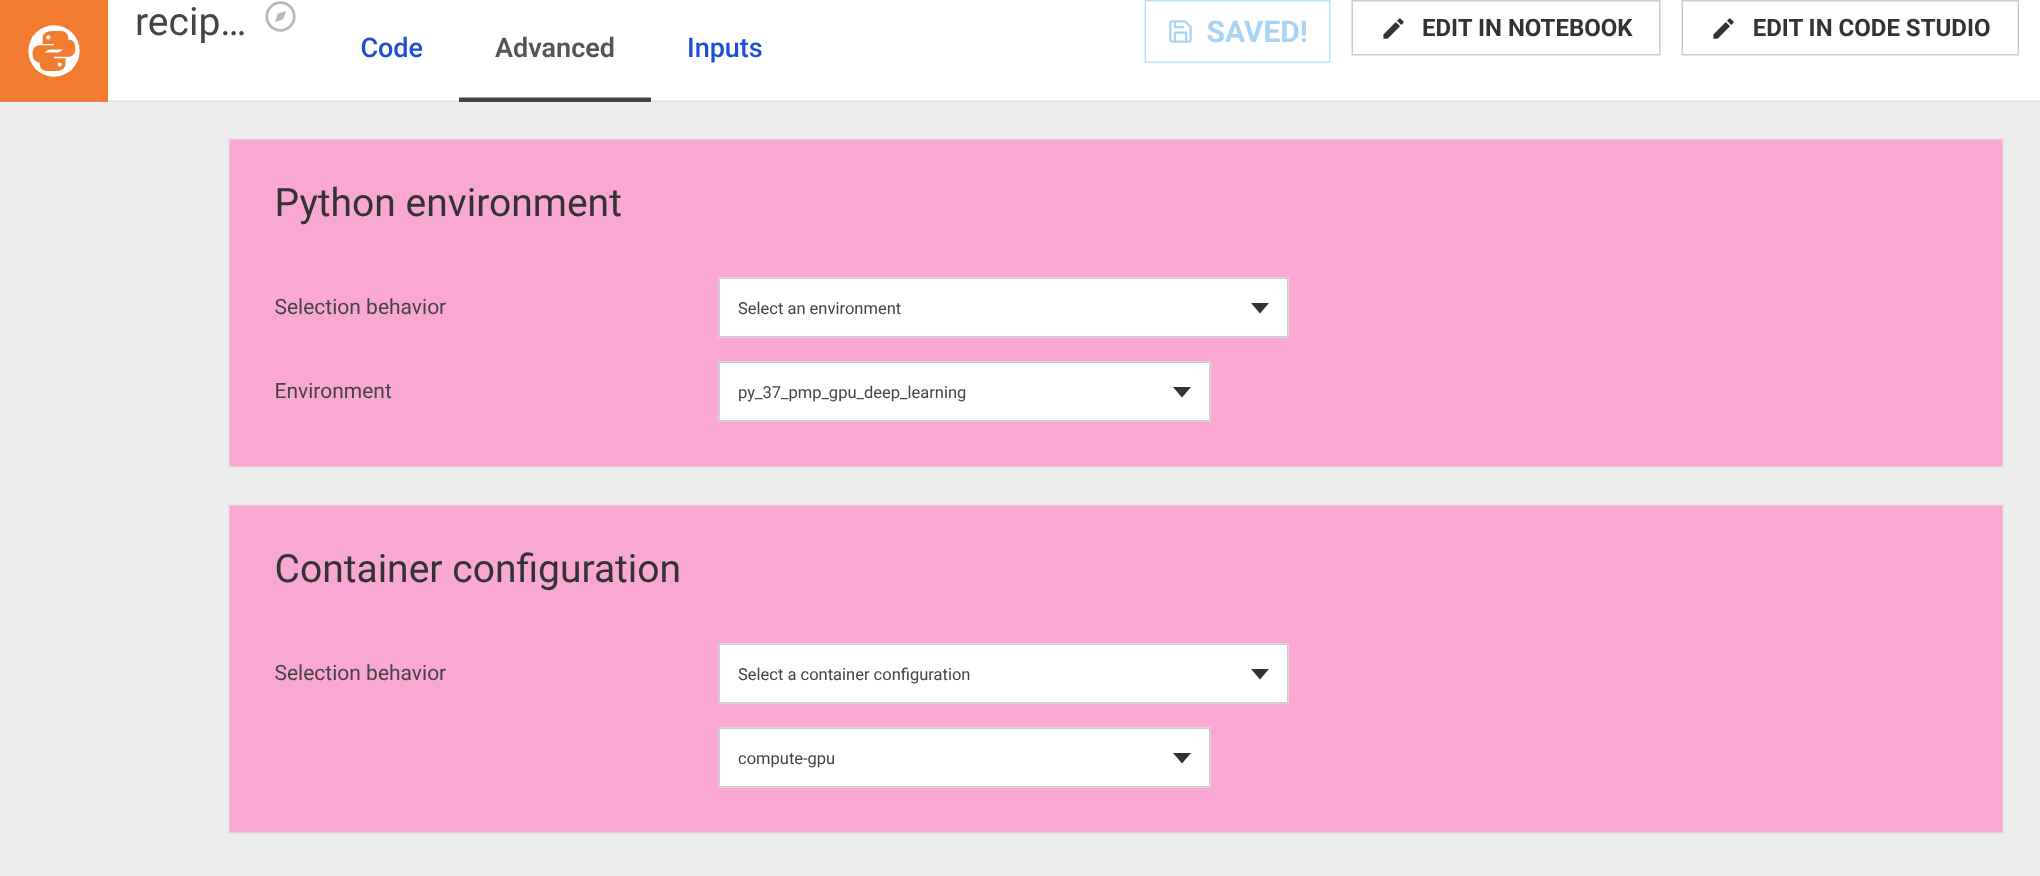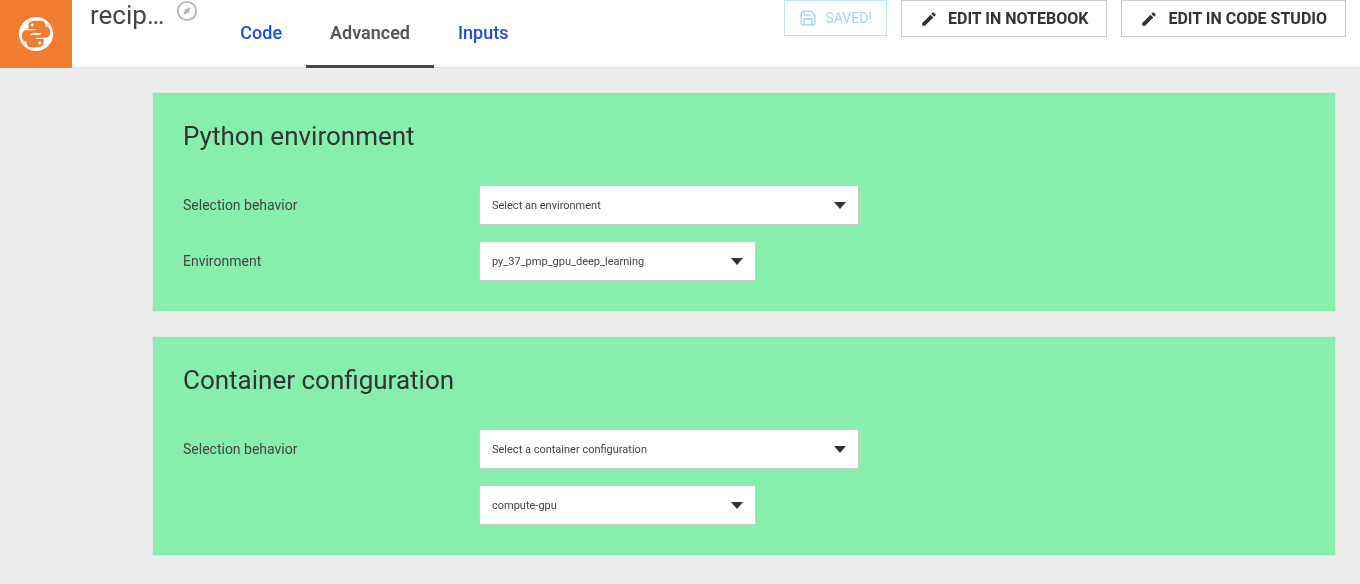--- a/index.html
+++ b/index.html
@@ -74,25 +74,25 @@
     }
 
     .header-spacer { flex: 1; }
 
     .saved-badge {
       display: flex;
       align-items: center;
       gap: 8px;
       border: 1px solid #bde0ff;
       color: #a9d4f5;
-      font-weight: 400;
+      font-weight: 700;
       padding: 8px 14px;
       margin-right: 14px;
       background: #fff;
-      font-size: 14px;
+      font-size: 20px;
     }
 
     .header-btn {
       display: flex;
       align-items: center;
       gap: 10px;
       border: 1px solid #ccc;
       padding: 8px 18px;
       font-size: 16px;
       font-weight: 700;
@@ -106,21 +106,21 @@
 
     .content {
       padding: 24px 24px;
       display: flex;
       flex-direction: column;
       gap: 24px;
       max-width: 1360px;
     }
 
     .panel {
-      background: #86efac;
+      background: #f9a8d4;
       border: 1px solid #e5e5e5;
       padding: 28px 30px 30px 30px;
       margin-left: 128px;
     }
 
     .panel h2 {
       font-size: 26px;
       font-weight: 400;
       color: #333;
       margin-bottom: 34px;
@@ -147,21 +147,21 @@
       border: 1px solid #ccc;
       background: #fff;
       padding: 8px 12px;
       min-height: 40px;
       font-size: 11px;
       color: #444;
       cursor: pointer;
     }
 
     .select-wide { width: 380px; }
-    .select-narrow { width: 277px; }
+    .select-narrow { width: 328px; }
 
     .caret {
       width: 0; height: 0;
       border-left: 6px solid transparent;
       border-right: 6px solid transparent;
       border-top: 7px solid #333;
       margin-left: 10px;
     }
   </style>
 </head>

